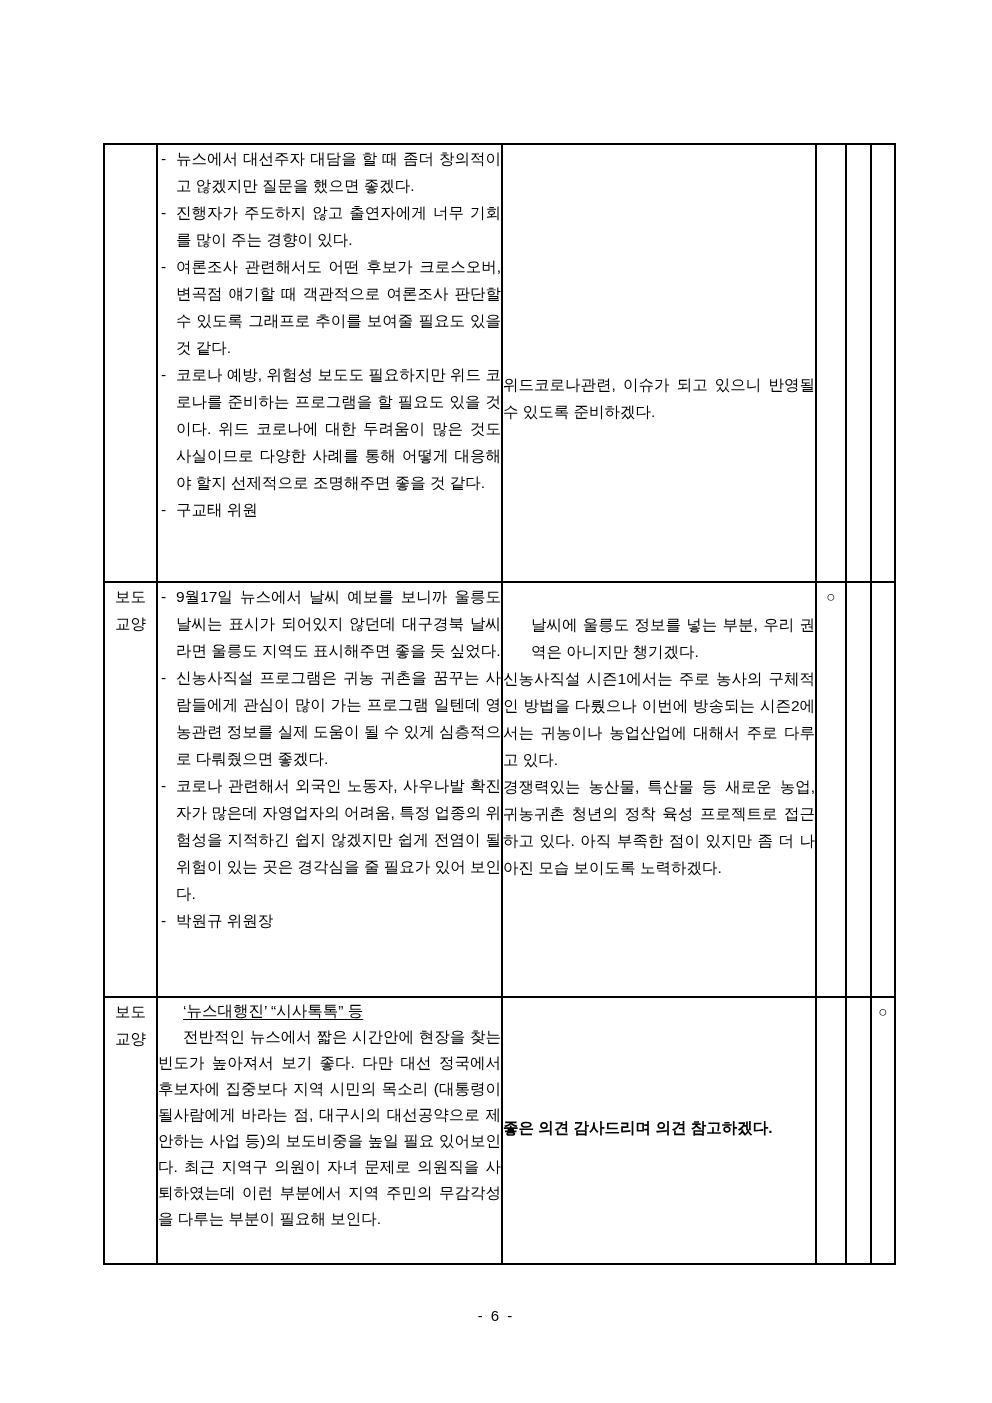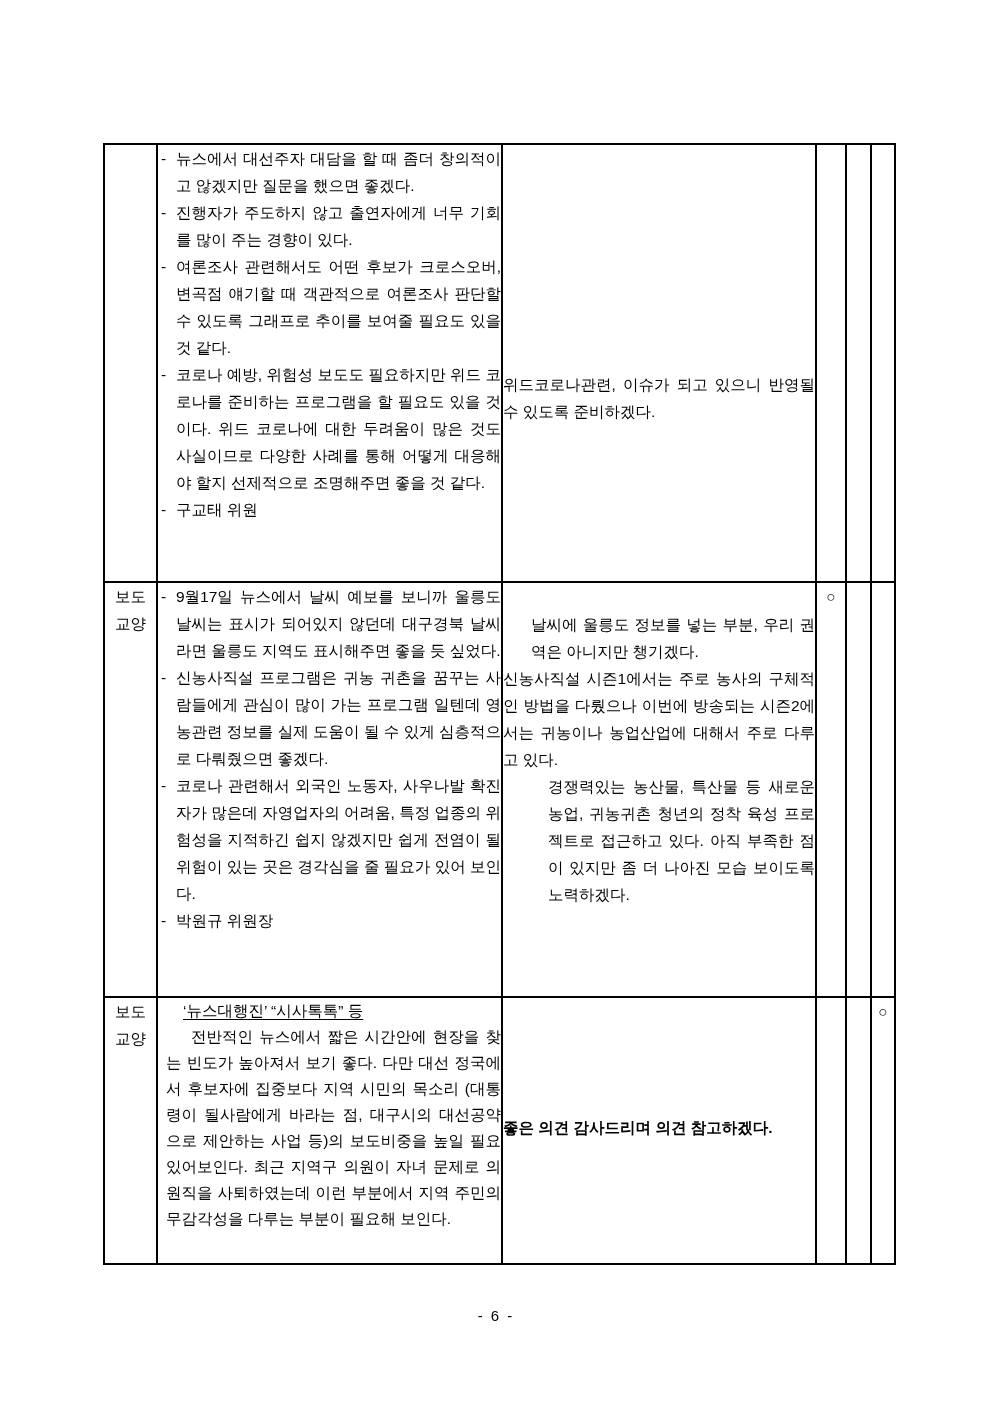--- a/index.html
+++ b/index.html
@@ -70,21 +70,21 @@
     padding: 2px 2px 0 4px;
   }
   .resp-p {
     margin: 0;
     text-align: justify;
     word-break: break-all;
   }
   .r0p0 { margin-top: 226px; }
   .r1p0 { margin-top: 28px; padding-left: 28px; }
   .r1p1 { }
-  .r1p2 { margin-top: 0; padding-left: 45px; }
+  .r1p2 { margin-top: 0; }
   .r2p0 { margin-top: 116px; font-weight: bold; }
 
   td.cell-mark {
     vertical-align: middle;
     text-align: center;
     font-size: 17px;
   }
 
   .op-heading {
     text-indent: 25px;
@@ -92,21 +92,20 @@
     word-break: break-all;
   }
   .op-heading span {
     text-decoration: underline;
     text-underline-offset: 3px;
   }
   .op-paragraph {
     text-indent: 25px;
     text-align: justify;
     word-break: break-all;
-    padding-left: 8px;
   }
 
   .page-footer {
     position: absolute;
     left: 0;
     top: 1307px;
     width: 992px;
     text-align: center;
     font-size: 15px;
     letter-spacing: 2px;

